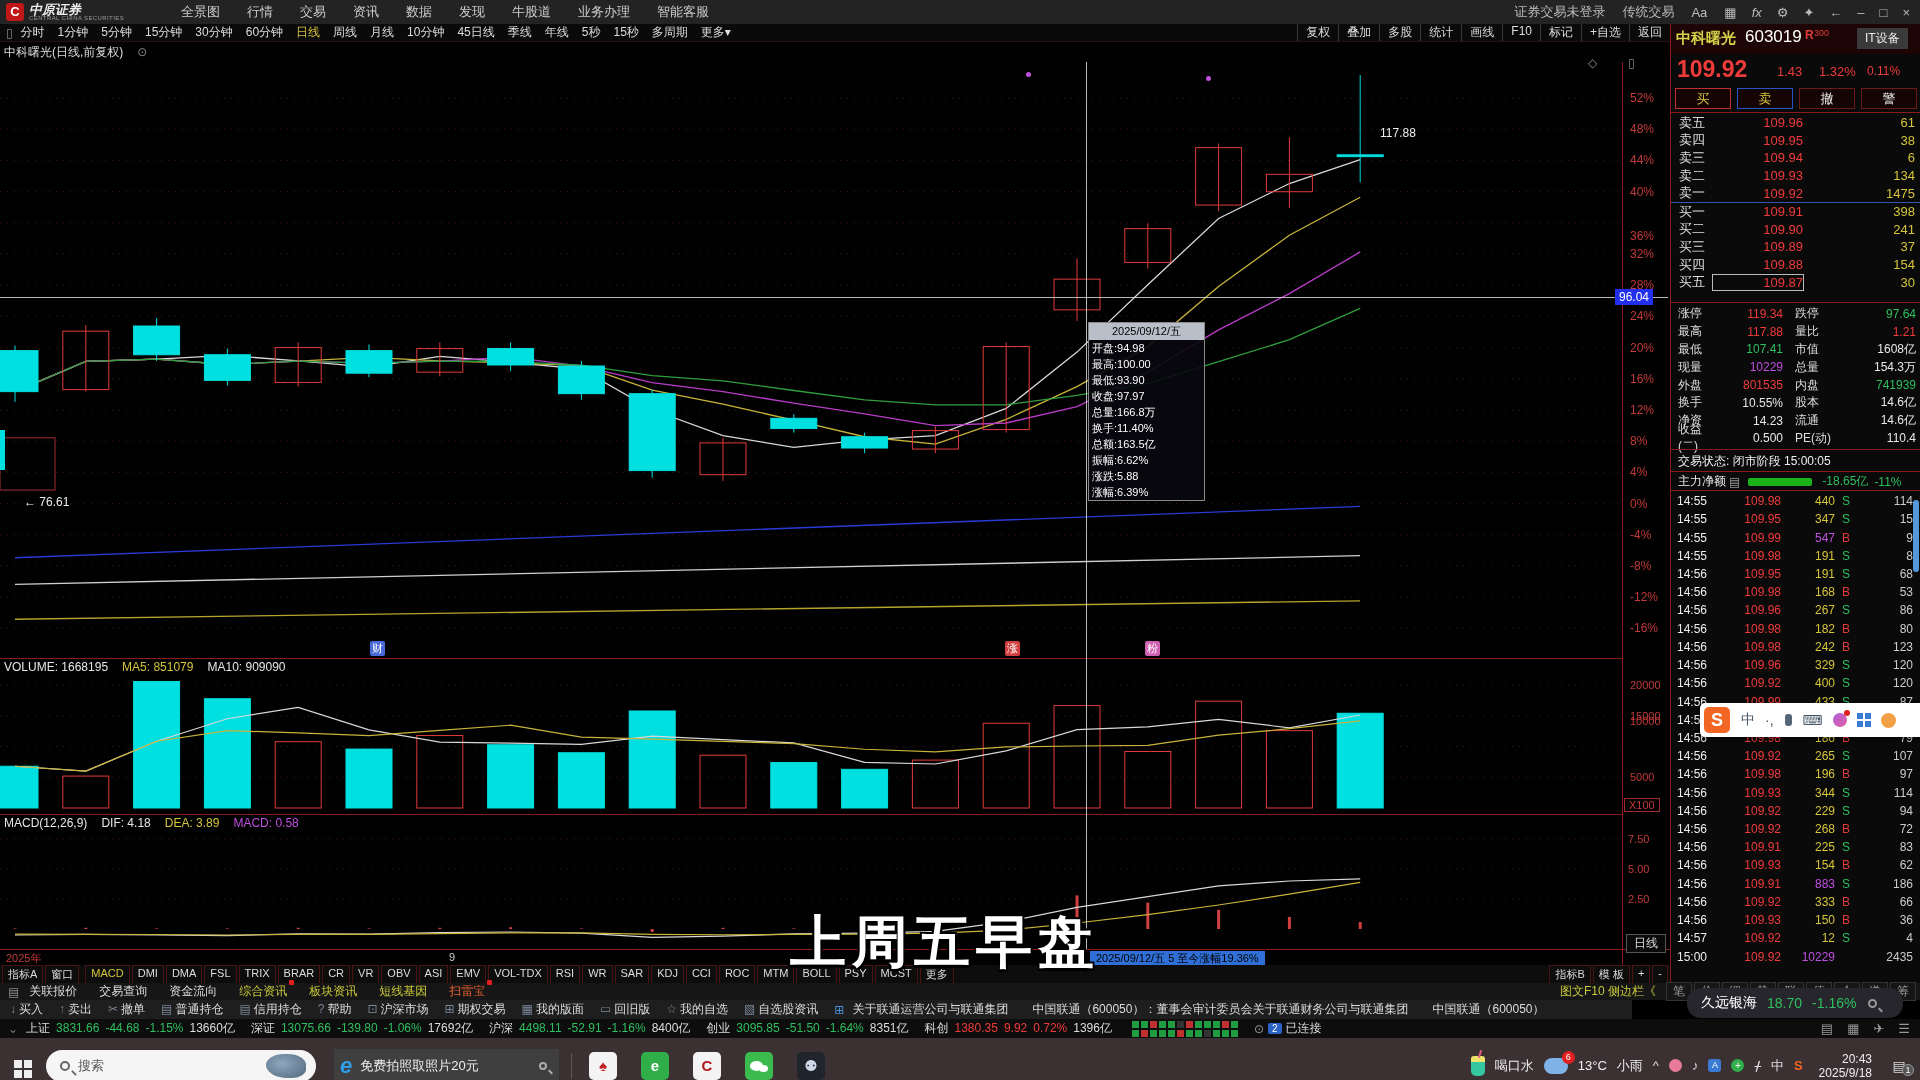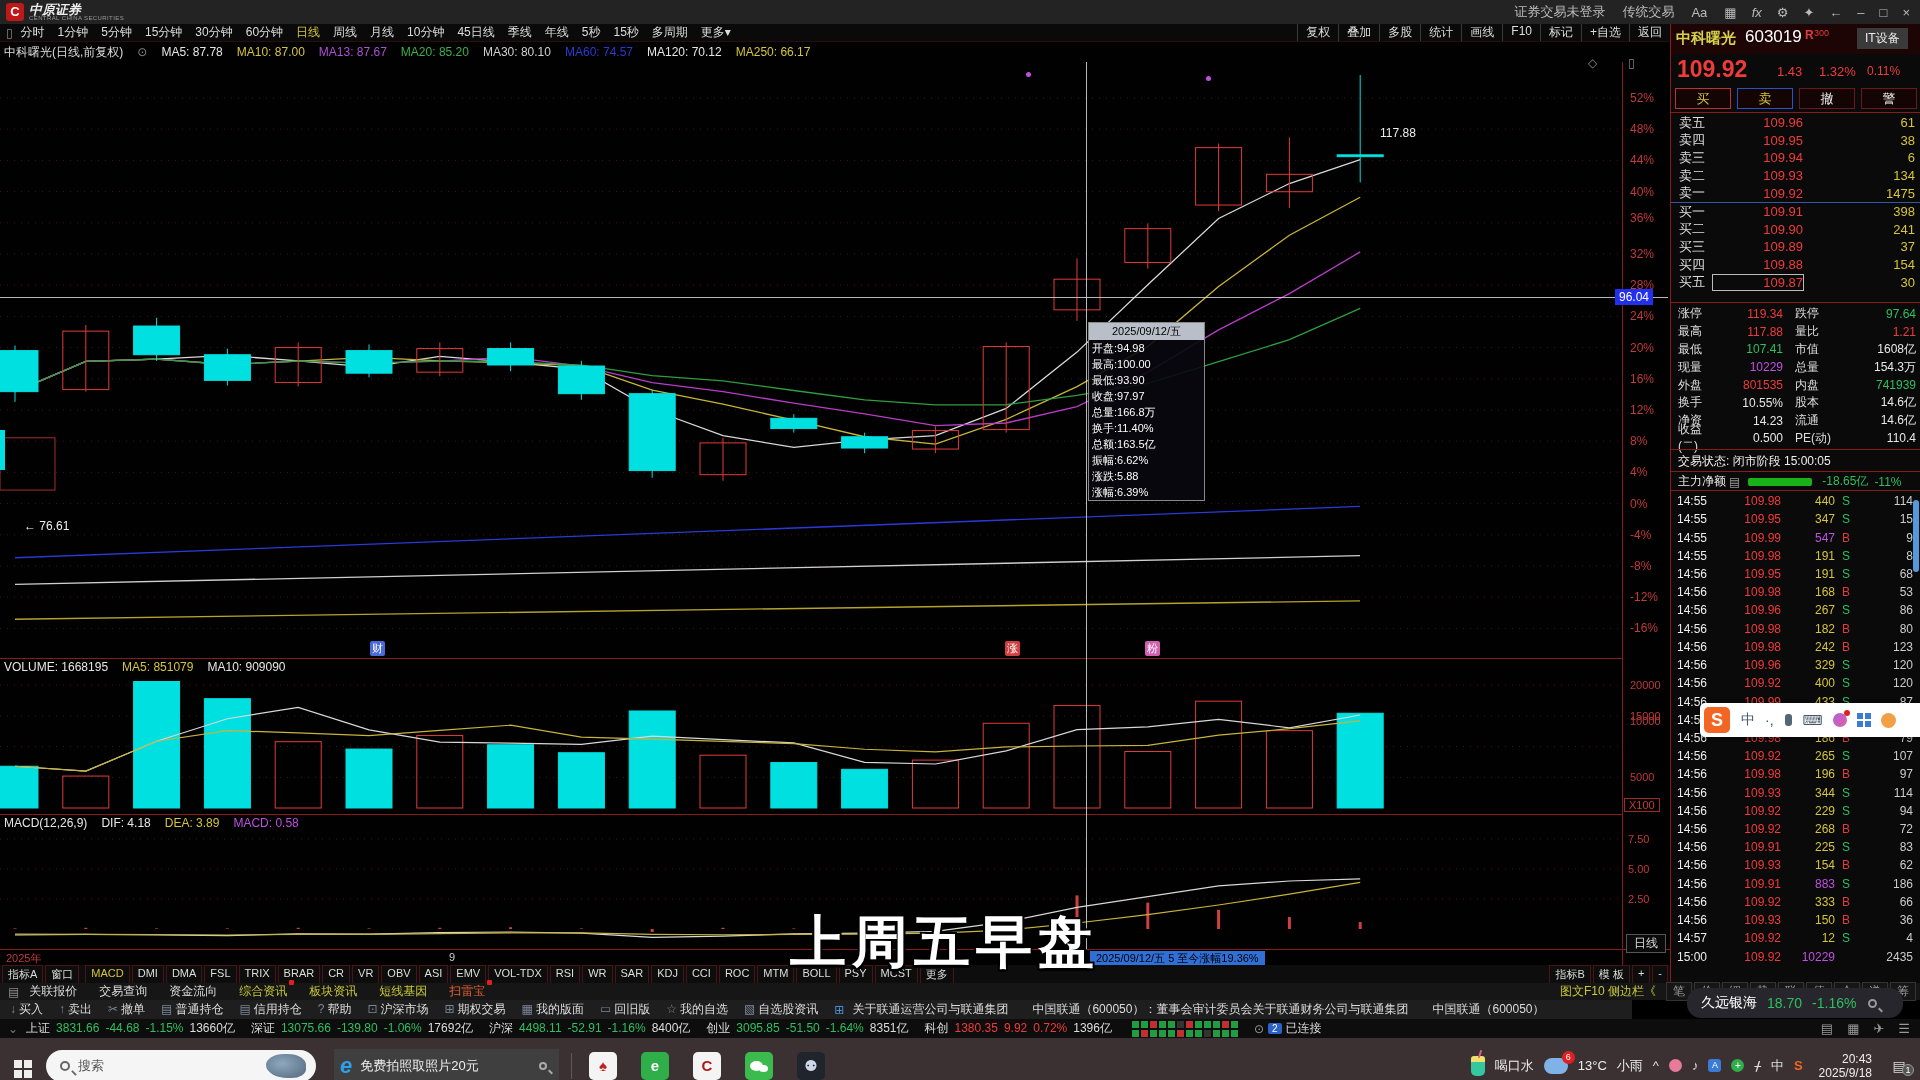--- a/index.html
+++ b/index.html
@@ -192,20 +192,31 @@
 <div id="stage">
 
   <div id="menubar" class="abs">
     <div id="logo">
       <div id="logo-mark">C</div>
       <div>
         <div id="logo-cn">中原证券</div>
         <div id="logo-en">CENTRAL CHINA SECURITIES</div>
       </div>
     </div>
+    <ul id="menu-items">
+        <li>全景图</li>
+        <li>行情</li>
+        <li>交易</li>
+        <li>资讯</li>
+        <li>数据</li>
+        <li>发现</li>
+        <li>牛股道</li>
+        <li>业务办理</li>
+        <li>智能客服</li>
+      </ul>
     <div id="menu-right">
       <span>证券交易未登录</span>
       <span>传统交易</span>
       <span class="wicon">Aa</span>
       <span id="menu-icons" style="display:flex;gap:15px;">
           <span class="wicon">▦</span>
           <span class="wicon" style="font-style: italic;">fx</span>
           <span class="wicon">⚙</span>
           <span class="wicon">✦</span>
           <span class="wicon">←</span>
@@ -247,30 +258,20 @@
         <li>标记</li>
         <li>+自选</li>
         <li>返回</li>
       </ul>
   </div>
 
   <div id="chart" class="abs">
     <div id="ma-header" class="abs">
       <span style="color:#ddd">中科曙光(日线,前复权)</span>
       <span style="color:#888">⊙</span>
-      <span id="ma-segs" style="display:flex;gap:14px;">
-          <span style="color: rgb(230, 230, 230);">MA5: 87.78</span>
-          <span style="color: rgb(214, 197, 58);">MA10: 87.00</span>
-          <span style="color: rgb(176, 79, 216);">MA13: 87.67</span>
-          <span style="color: rgb(60, 176, 74);">MA20: 85.20</span>
-          <span style="color: rgb(208, 208, 208);">MA30: 80.10</span>
-          <span style="color: rgb(42, 58, 216);">MA60: 74.57</span>
-          <span style="color: rgb(230, 230, 230);">MA120: 70.12</span>
-          <span style="color: rgb(214, 197, 58);">MA250: 66.17</span>
-        </span>
     </div>
     <svg id="main-svg" class="abs" style="left:0;top:20px;" width="1622" height="596">
         <line x1="0" y1="36" x2="1622" y2="36" stroke="#4a1414" stroke-dasharray="1 6" stroke-width="1"></line>
         <line x1="0" y1="67.2" x2="1622" y2="67.2" stroke="#4a1414" stroke-dasharray="1 6" stroke-width="1"></line>
         <line x1="0" y1="98.4" x2="1622" y2="98.4" stroke="#4a1414" stroke-dasharray="1 6" stroke-width="1"></line>
         <line x1="0" y1="129.6" x2="1622" y2="129.6" stroke="#4a1414" stroke-dasharray="1 6" stroke-width="1"></line>
         <line x1="0" y1="160.8" x2="1622" y2="160.8" stroke="#4a1414" stroke-dasharray="1 6" stroke-width="1"></line>
         <line x1="0" y1="192" x2="1622" y2="192" stroke="#4a1414" stroke-dasharray="1 6" stroke-width="1"></line>
         <line x1="0" y1="223.2" x2="1622" y2="223.2" stroke="#4a1414" stroke-dasharray="1 6" stroke-width="1"></line>
         <line x1="0" y1="254.4" x2="1622" y2="254.4" stroke="#4a1414" stroke-dasharray="1 6" stroke-width="1"></line>
@@ -332,21 +333,21 @@
         <rect x="1266.3999999999999" y="112.29400630914822" width="46" height="17.42902208201903" fill="none" stroke="#e23b3b" stroke-width="1"></rect>
         <line x1="1360.2" y1="13.051104100946418" x2="1360.2" y2="120.39337539432175" stroke="#00e0e0" stroke-width="1"></line>
         <rect x="1337.2" y="92.81451104100955" width="46" height="1.8454258675077142" fill="#00e0e0" stroke="#00e0e0" stroke-width="1"></rect>
       </svg>
     <div id="axis-border" class="abs"></div>
     <div id="pct-axis">
         <span class="pct-lab" style="top: 49px;">52%</span>
         <span class="pct-lab" style="top: 80.2px;">48%</span>
         <span class="pct-lab" style="top: 111.4px;">44%</span>
         <span class="pct-lab" style="top: 142.6px;">40%</span>
-        <span class="pct-lab" style="top: 169px;">36%</span>
+        <span class="pct-lab" style="top: 187px;">36%</span>
         <span class="pct-lab" style="top: 205px;">32%</span>
         <span class="pct-lab" style="top: 236.2px;">28%</span>
         <span class="pct-lab" style="top: 267.4px;">24%</span>
         <span class="pct-lab" style="top: 298.6px;">20%</span>
         <span class="pct-lab" style="top: 329.8px;">16%</span>
         <span class="pct-lab" style="top: 361px;">12%</span>
         <span class="pct-lab" style="top: 392.2px;">8%</span>
         <span class="pct-lab" style="top: 423.4px;">4%</span>
         <span class="pct-lab" style="top: 454.6px;">0%</span>
         <span class="pct-lab" style="top: 485.8px;">-4%</span>
@@ -474,21 +475,21 @@
       <span id="tabs-right">
           <span class="tab-box">指标B</span>
           <span class="tab-box">模 板</span>
           <span class="tab-box">+</span>
           <span class="tab-box">-</span>
         </span>
     </div>
 
     <div id="left-sliver" class="abs"></div>
     <span id="high-lab" class="abs">117.88</span>
-    <span id="low-lab" class="abs" style="top:477px;">← 76.61</span>
+    <span id="low-lab" class="abs" style="top:453px;">← 76.61</span>
     <div class="pdot abs" style="left:1026px;top:30px;"></div>
     <div class="pdot abs" style="left:1206px;top:34px;"></div>
     <span class="corner-ico" style="left:1588px;top:14px;">◇</span>
     <span class="corner-ico" style="left:1628px;top:14px;">▯</span>
     <div id="markers">
         <div class="mk" style="left: 370px; top: 599px; background: rgb(74, 106, 216);">财</div>
         <div class="mk" style="left: 1005px; top: 599px; background: rgb(208, 64, 64);">涨</div>
         <div class="mk" style="left: 1145px; top: 599px; background: rgb(208, 96, 176);">粉</div>
       </div>
   </div>

